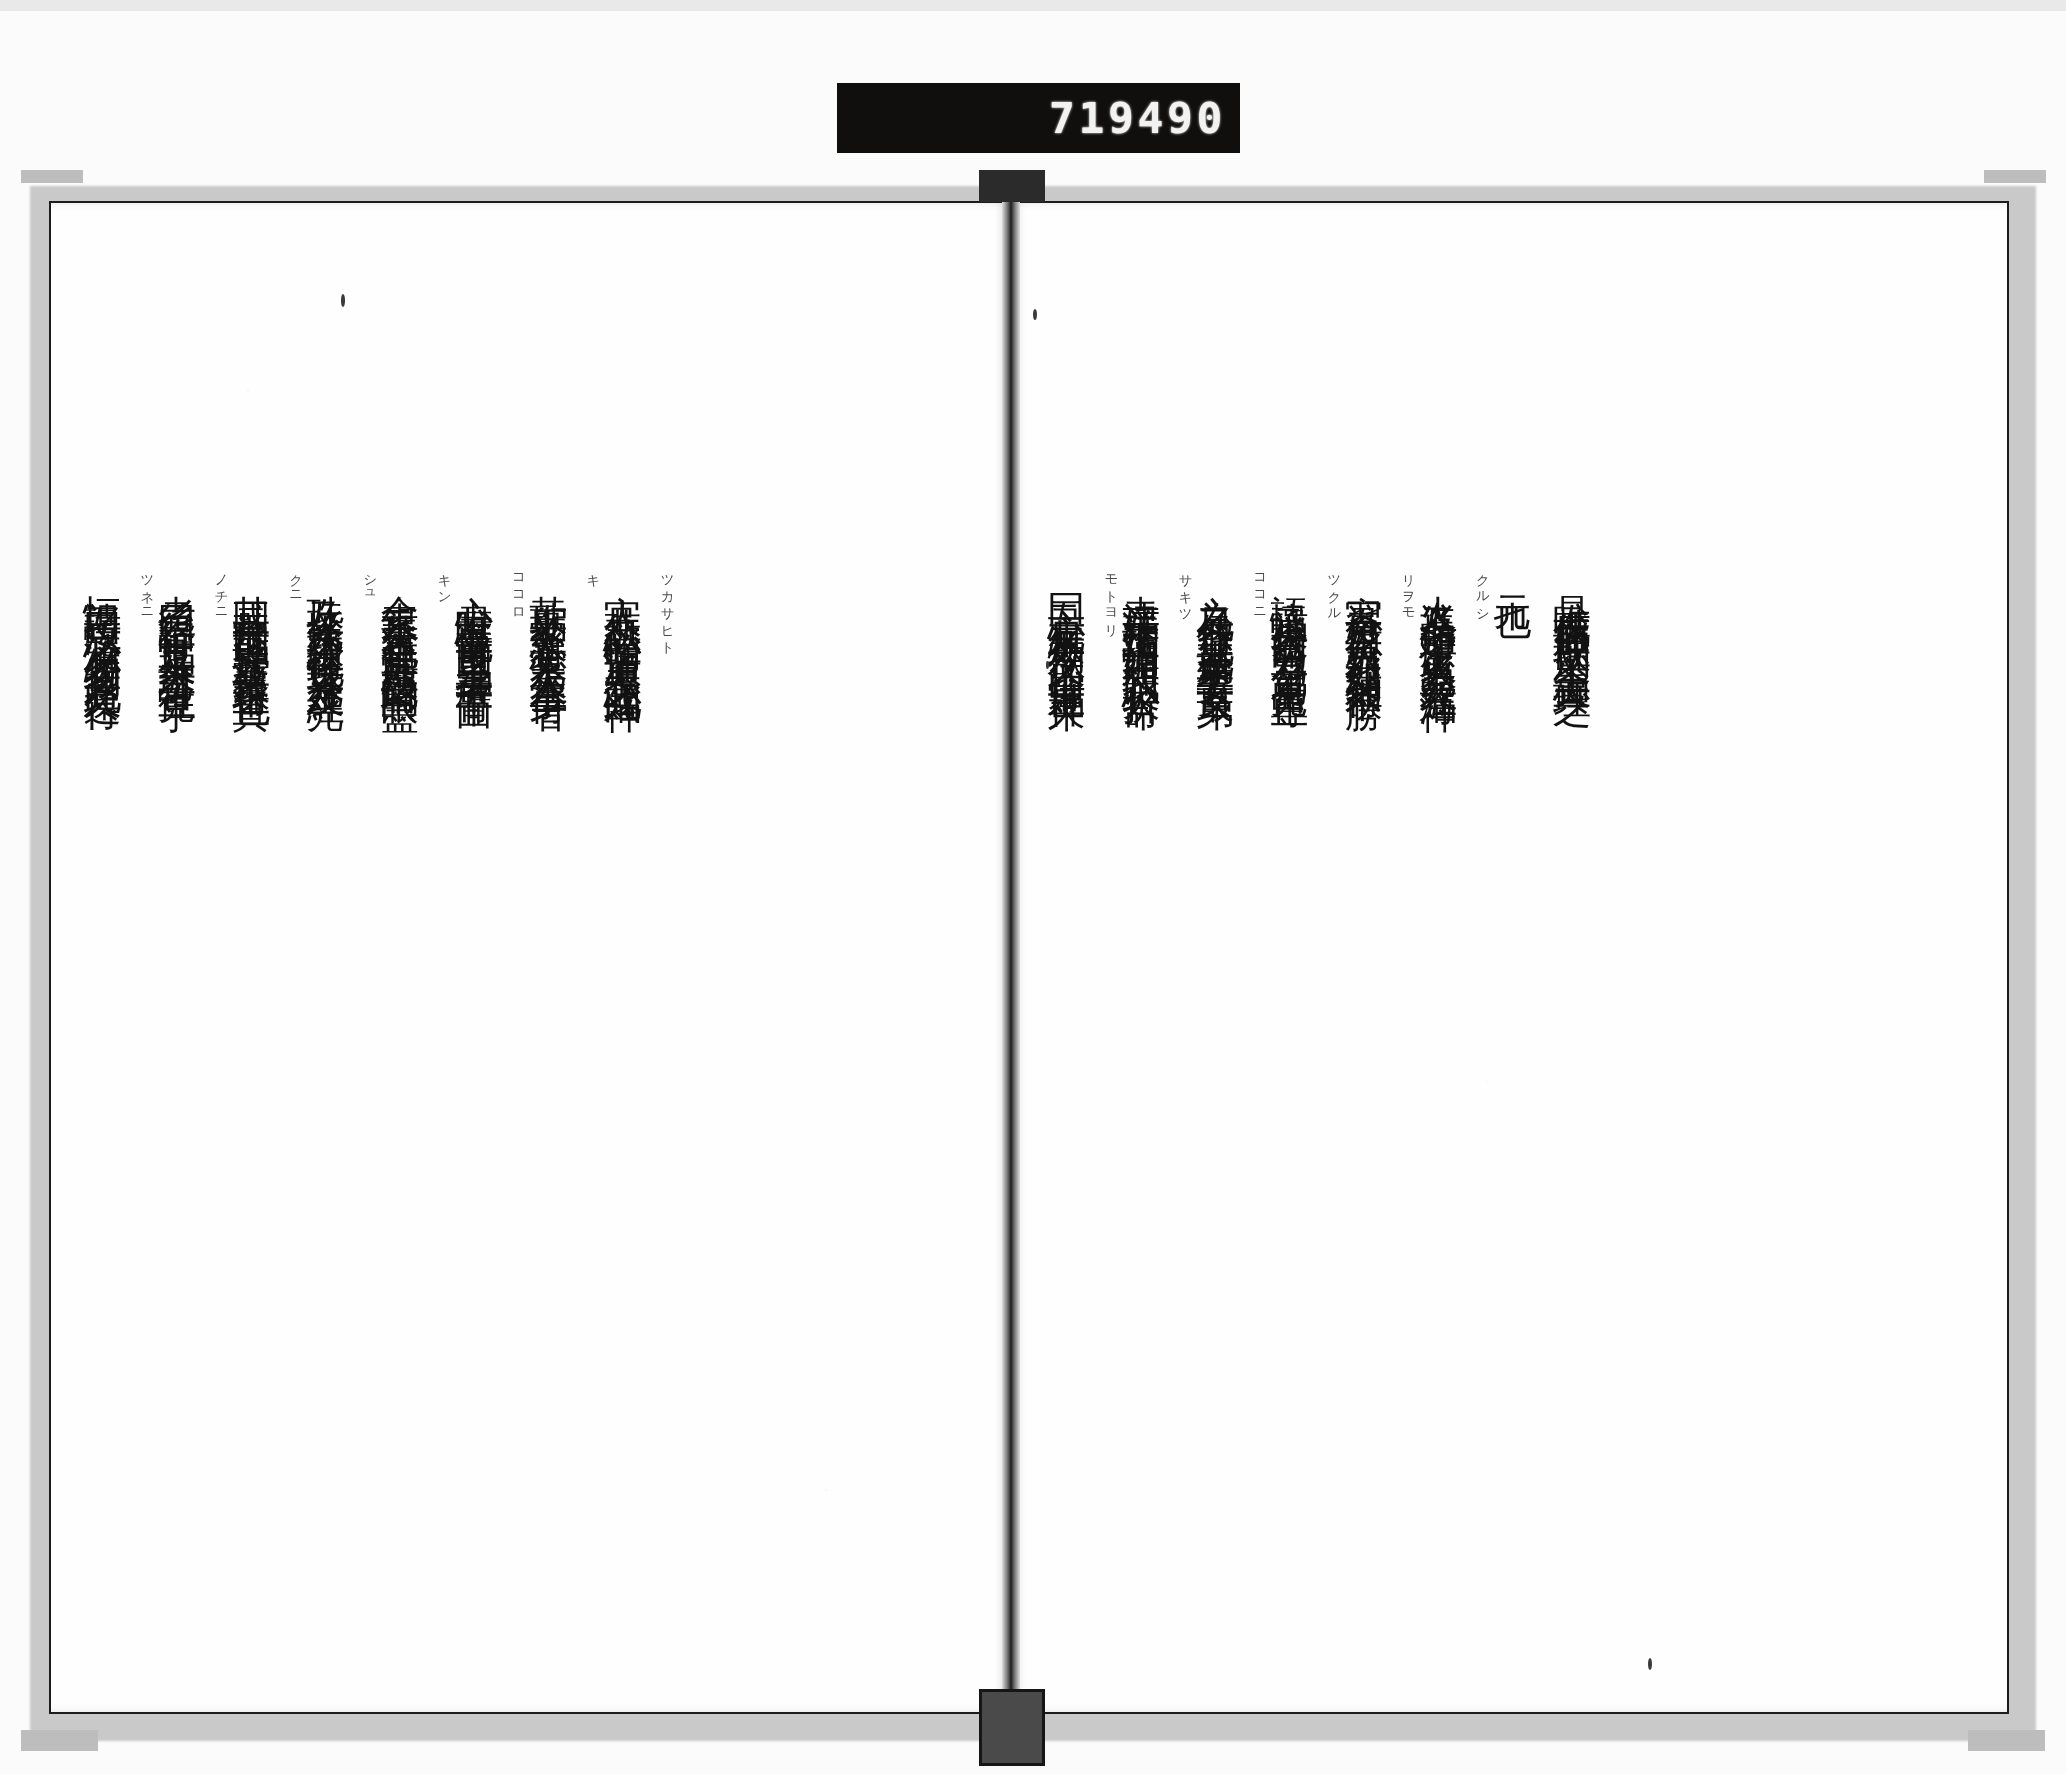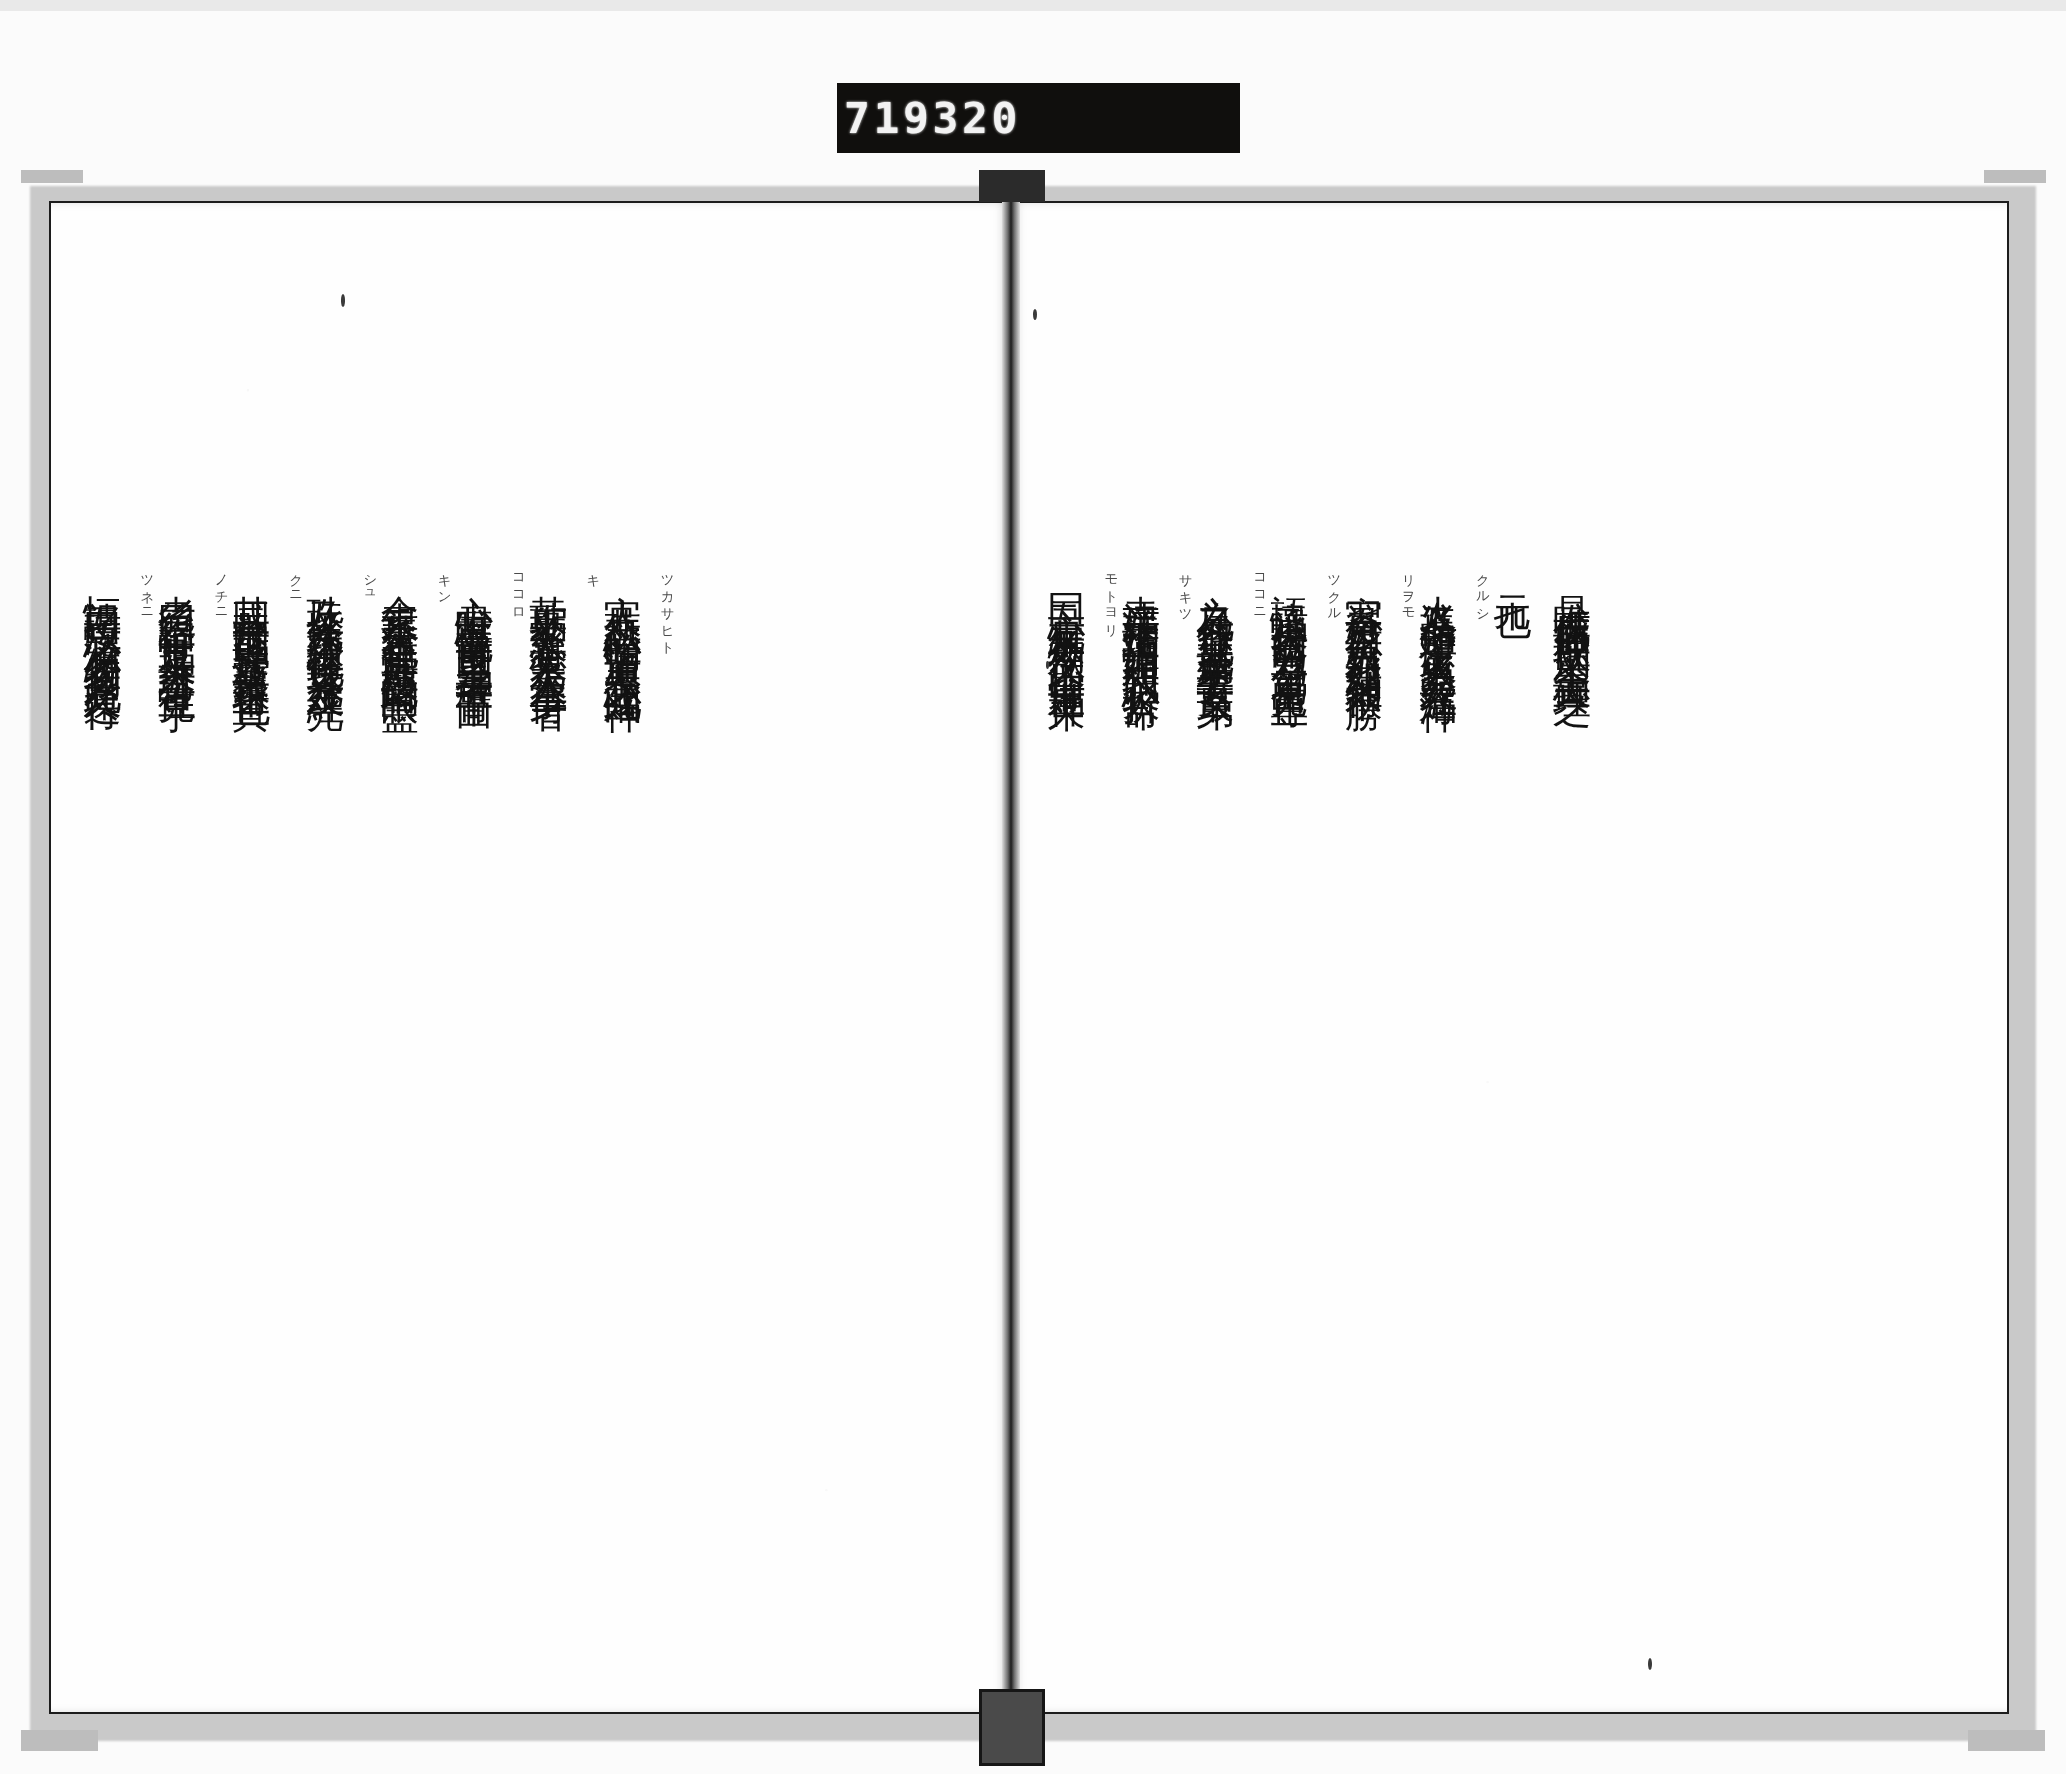--- a/index.html
+++ b/index.html
@@ -35,22 +35,22 @@
   
   #counter-strip {
     position: absolute;
     left: 837px;
     top: 83px;
     width: 403px;
     height: 70px;
     background: #100f0d;
     display: flex;
     align-items: center;
-    justify-content: flex-start;
-    padding: 0 7px;
+    justify-content: flex-end;
+    padding: 0 14px;
     box-sizing: border-box;
   }
   .counter-digits {
     color: #f2f2f2;
     font-family: "DejaVu Sans Mono", monospace;
     font-size: 43px;
     letter-spacing: 3.6px;
     line-height: 1;
     font-weight: bold;
     text-shadow: 0 0 2.6px #ffffff;
@@ -210,21 +210,21 @@
 </style>
 </head>
 <body>
 
 <div id="scan-root">
 
   <div class="scan-edge-top"></div>
 
   <div id="counter-strip">
     <span class="counter-digits">719</span>
-    <span class="counter-digits">320</span>
+    <span class="counter-digits">490</span>
   </div>
 
   <div id="book-spread">
     <div class="book-shadow"></div>
 
     <div class="corner-mark" id="corner-tl"></div>
     <div class="corner-mark" id="corner-tr"></div>
     <div class="corner-mark" id="corner-bl"></div>
     <div class="corner-mark" id="corner-br"></div>
 

